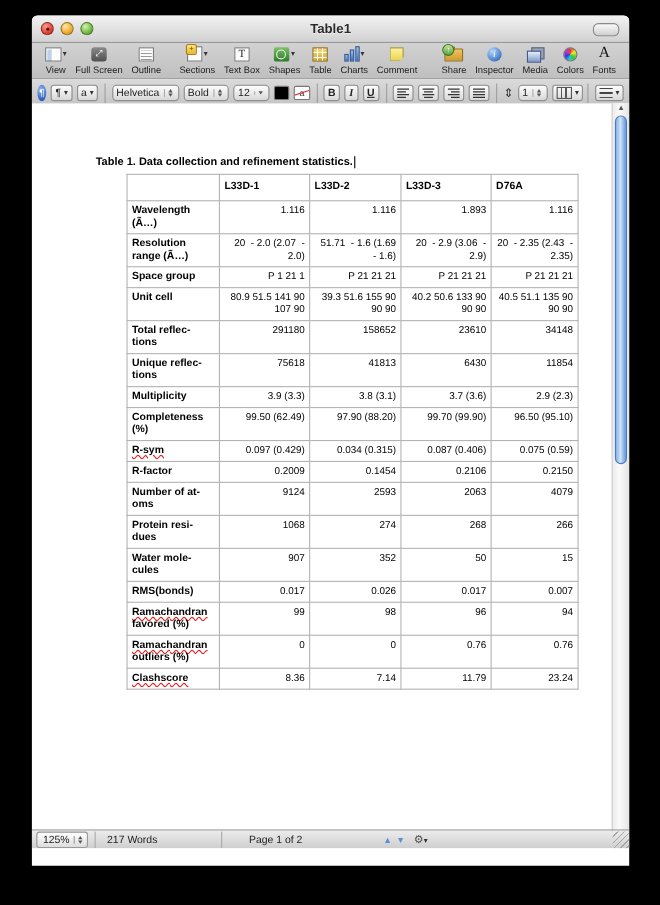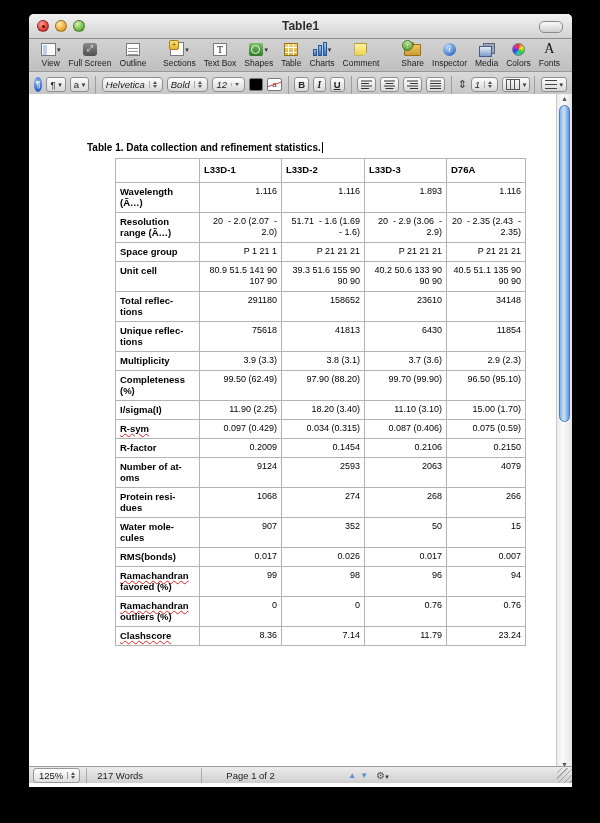--- a/index.html
+++ b/index.html
@@ -69,21 +69,21 @@
   .ic-fonts{font-family:"Liberation Serif",serif;font-size:14px;line-height:14px;color:#111;}
 
   
   .formatbar{height:25px;background:linear-gradient(#dadada,#c4c4c4);border-bottom:1px solid #8e8e8e;
              display:flex;align-items:center;padding:0 5px;gap:4px;}
   .fb-sep{width:1px;height:18px;background:#9e9e9e;margin:0 2px;}
   .para-circle{width:15px;height:15px;border-radius:50%;background:radial-gradient(circle at 35% 30%,#8fb4ea,#2d62c6 75%);
                color:#fff;font-size:9px;line-height:15px;text-align:center;}
   .fb-btn,.fb-sel{height:15px;border:1px solid #8f8f8f;border-radius:3px;background:linear-gradient(#fdfdfd,#d8d8d8);
           display:flex;align-items:center;font-size:9.5px;color:#222;padding:0 3px;box-sizing:border-box;}
-  .fb-sel{border-radius:4px;font-style:italic;}
+  .fb-sel{border-radius:4px;}
   .fb-sel .txt{padding-right:4px;white-space:nowrap;}
   .st{display:flex;flex-direction:column;gap:1px;margin-left:auto;border-left:1px solid #aaa;padding:0 2px 0 3px;}
   .t-up{width:0;height:0;border-left:2.5px solid transparent;border-right:2.5px solid transparent;border-bottom:3.5px solid #555;}
   .t-dn{width:0;height:0;border-left:2.5px solid transparent;border-right:2.5px solid transparent;border-top:3.5px solid #555;}
   .well{width:24px;height:13px;border:1px solid #777;border-radius:2px;box-sizing:border-box;}
   .well.black{background:#000;}
   .well.bg{background:#fff;font-size:8px;text-align:center;line-height:11px;color:#333;position:relative;overflow:hidden;}
   .well.bg::after{content:"";position:absolute;left:-2px;right:-2px;top:5px;height:1px;background:#d33;transform:rotate(-18deg);}
   .fb-sq{width:16px;height:15px;justify-content:center;font-weight:bold;}
   .fb-sq.it{font-style:italic;font-family:"Liberation Serif",serif;}
@@ -108,21 +108,21 @@
 
   
   .scrollbar{position:absolute;right:0;top:0;bottom:0;width:15px;border-left:1px solid #c8c8c8;
              background:linear-gradient(90deg,#ececec,#fafafa 40%,#e4e4e4);}
   .sb-arrow{position:absolute;left:0;right:0;text-align:center;font-size:7px;color:#555;line-height:10px;}
   .sb-up{top:0;} .sb-down{bottom:1px;}
   .sb-thumb{position:absolute;left:1.5px;width:11px;top:11px;height:317px;border-radius:6px;
             background:linear-gradient(90deg,#86b2e8,#cfe2f7 45%,#5f96dd);border:1px solid #4a7bbd;box-sizing:border-box;}
 
   
-  .statusbar{position:absolute;left:0;right:0;bottom:4px;height:16px;background:linear-gradient(#ececec,#cfcfcf);
+  .statusbar{position:absolute;left:0;right:0;bottom:16px;height:16px;background:linear-gradient(#ececec,#cfcfcf);
              border-top:1px solid #9a9a9a;display:flex;align-items:center;font-size:9.5px;color:#222;}
   .zoom-cap{display:flex;align-items:center;height:13px;border:1px solid #999;border-radius:3px;
             background:linear-gradient(#fff,#ddd);margin-left:4px;padding:0 2px 0 5px;gap:4px;}
   .sb-sep{width:1px;height:15px;background:#aaa;}
   .words-cell{width:104px;padding-left:10px;}
   .page-cell{width:120px;padding-left:24px;}
   .nav-tri{color:#5b8fd4;font-size:8px;padding:0 2px;}
   .gear{font-size:10px;color:#555;padding-left:6px;}
   .grip{position:absolute;right:0;bottom:0;width:15px;height:15px;
         background:repeating-linear-gradient(135deg,transparent 0 3px,#a6a6a6 3px 4px);}
@@ -410,27 +410,20 @@
           </tr>
           <tr>
             <th class="row-label">Completeness
 (%)</th>
             <td class="val">99.50 (62.49)</td>
             <td class="val">97.90 (88.20)</td>
             <td class="val">99.70 (99.90)</td>
             <td class="val">96.50 (95.10)</td>
           </tr>
           <tr>
-            <th class="row-label">I/sigma(I)</th>
-            <td class="val">11.90 (2.25)</td>
-            <td class="val">18.20 (3.40)</td>
-            <td class="val">11.10 (3.10)</td>
-            <td class="val">15.00 (1.70)</td>
-          </tr>
-          <tr>
             <th class="row-label"><span class="sq">R-sym</span></th>
             <td class="val">0.097 (0.429)</td>
             <td class="val">0.034 (0.315)</td>
             <td class="val">0.087 (0.406)</td>
             <td class="val">0.075 (0.59)</td>
           </tr>
           <tr>
             <th class="row-label">R-factor</th>
             <td class="val">0.2009</td>
             <td class="val">0.1454</td>

